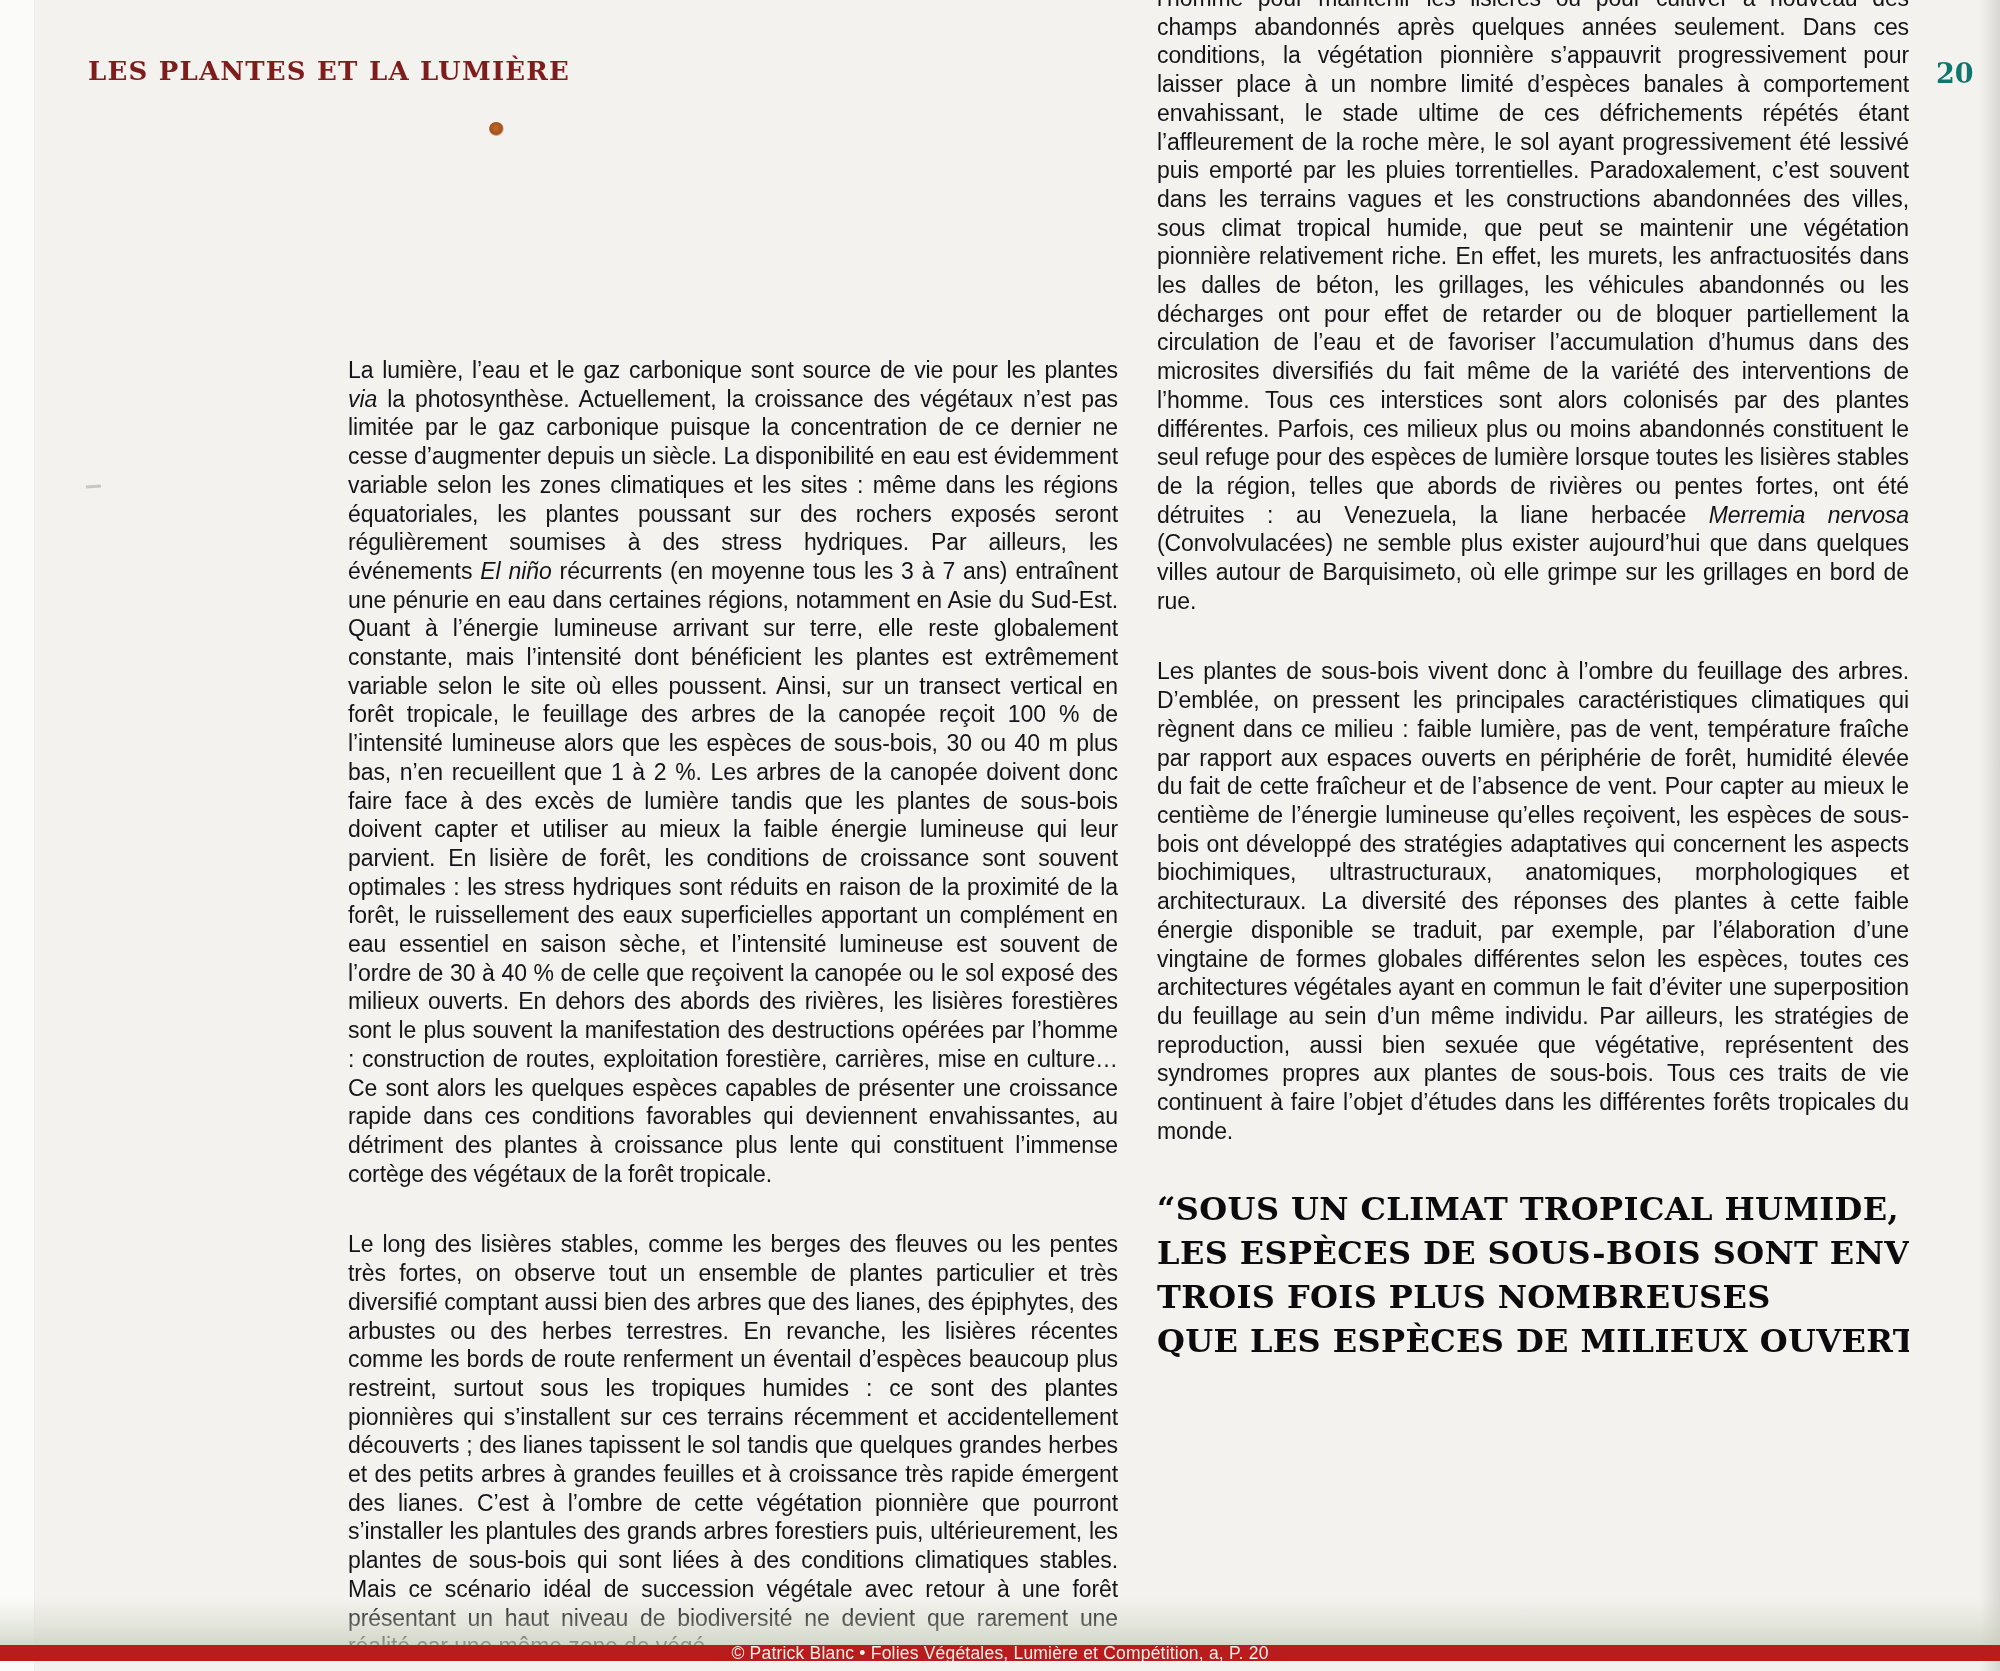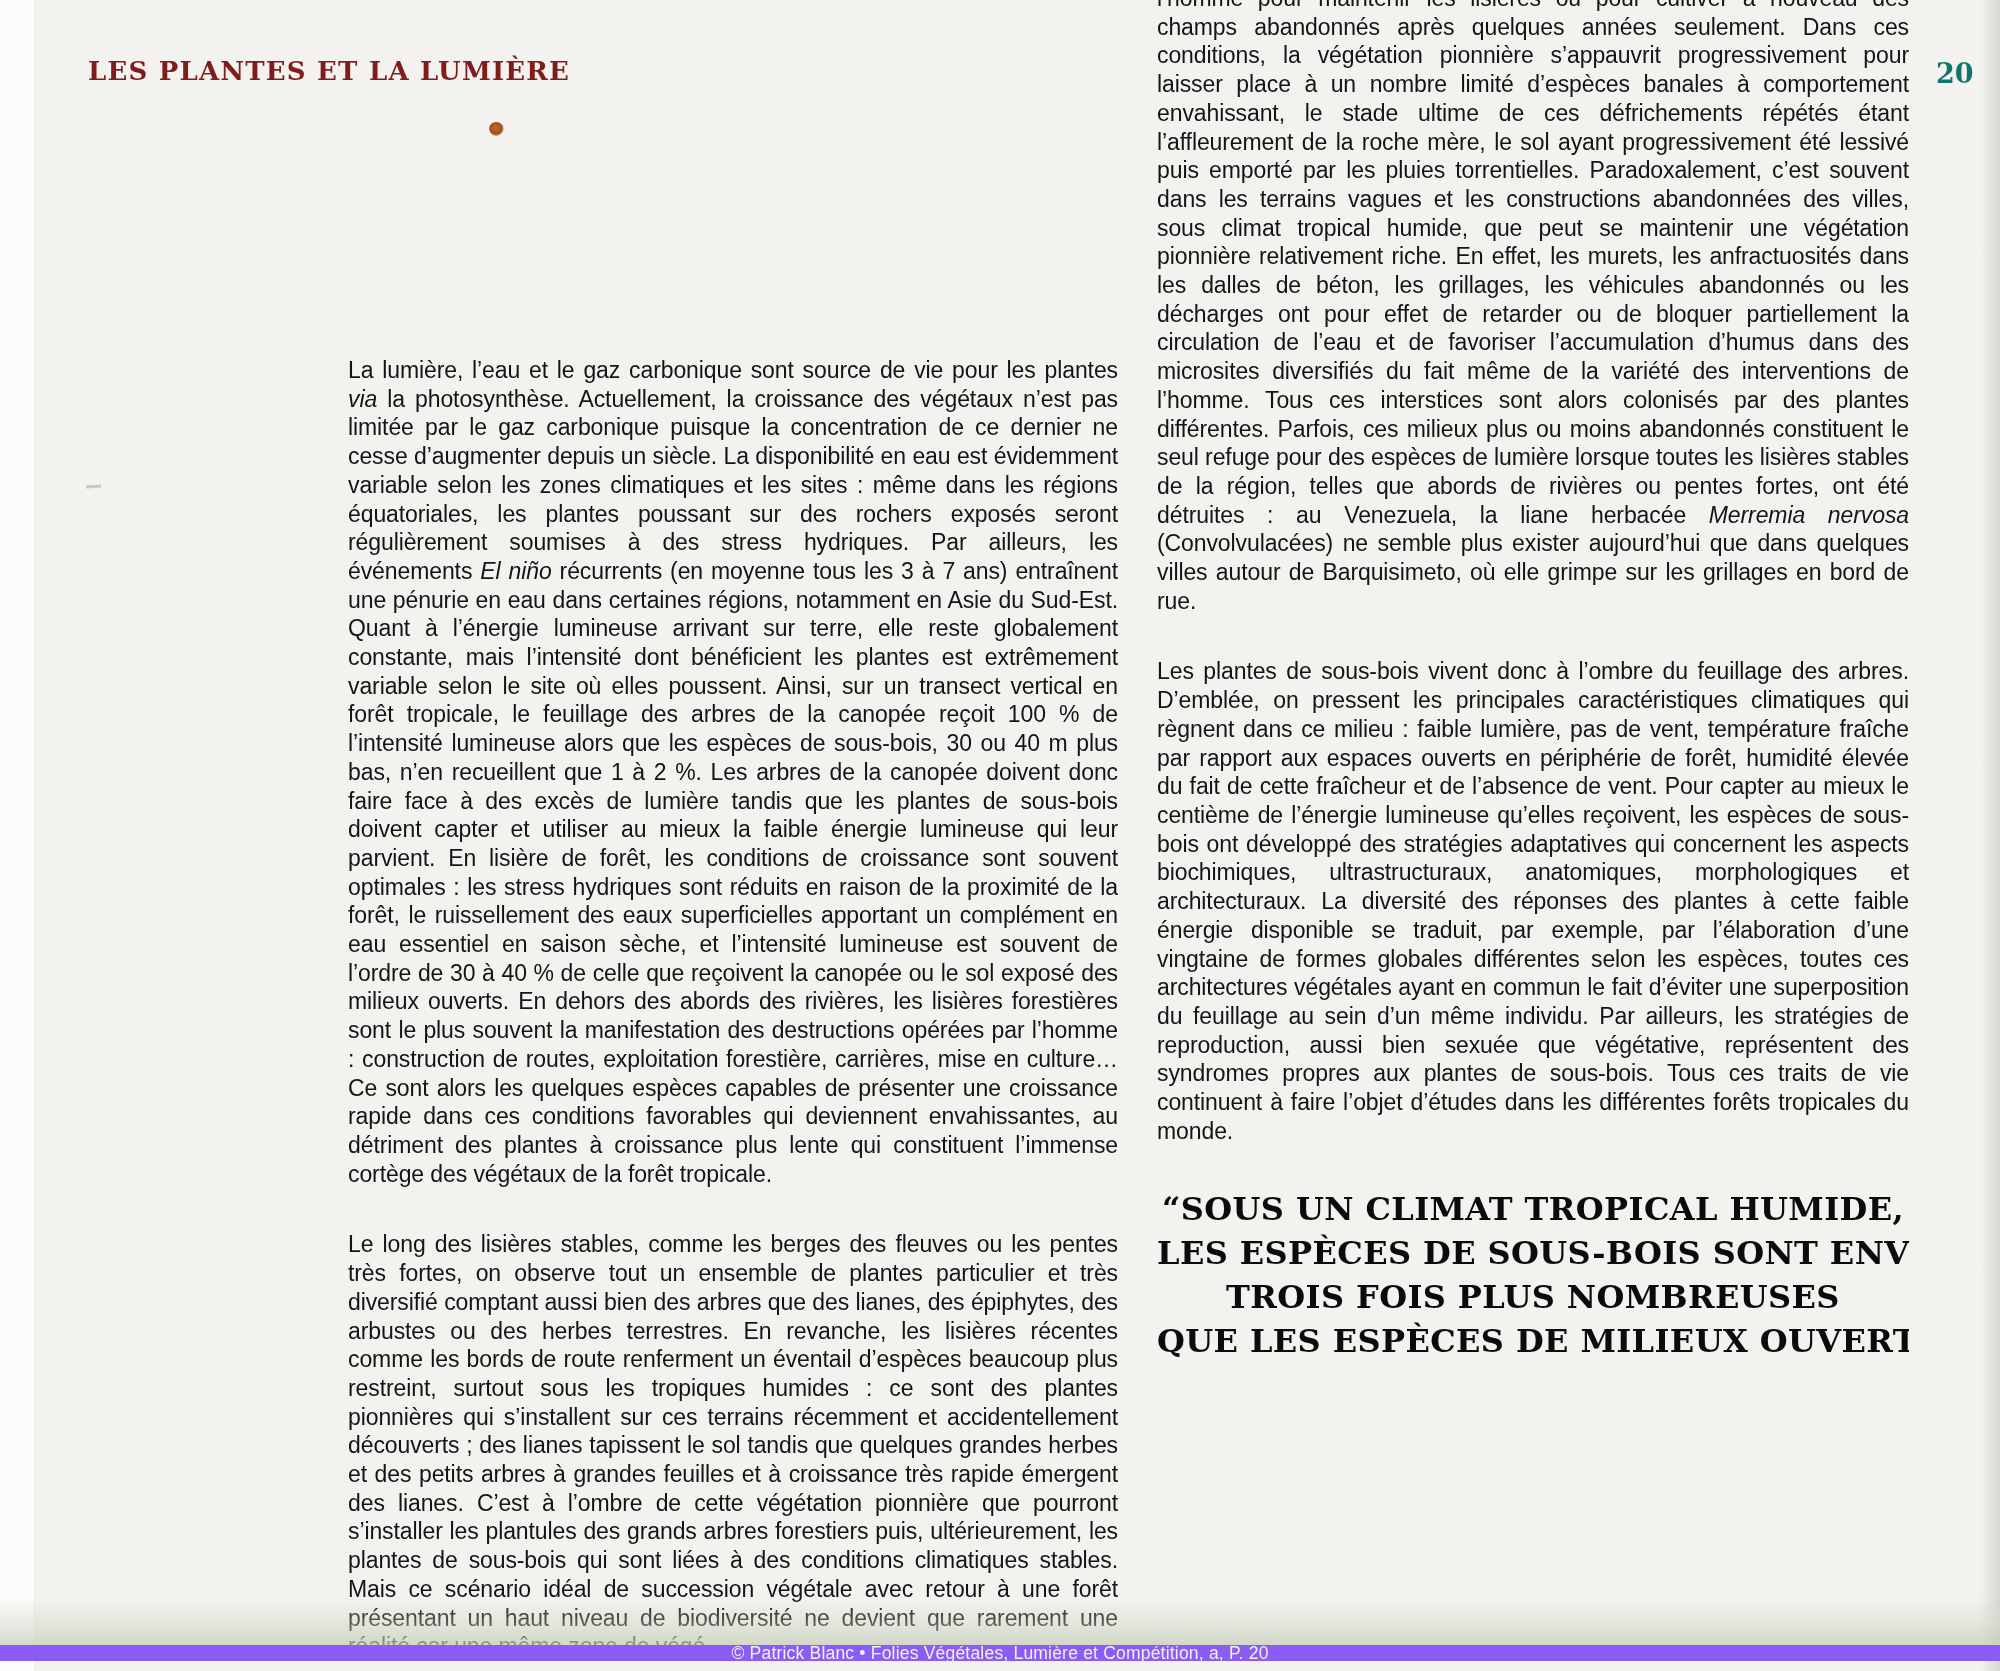--- a/index.html
+++ b/index.html
@@ -63,34 +63,34 @@
   .col em { font-style: italic; }
   .col-left  { left: 348px; top: 320px;  width: 770px; height: 1351px; margin-top: 36px; }
   .col-right { left: 1157px; top: -16px; width: 752px; height: 1687px; }
   .quote {
     margin-top: 10px;
     font-family: "DejaVu Serif", "Liberation Serif", serif;
     font-weight: bold;
     font-size: 32px;
     line-height: 44px;
     letter-spacing: 0.4px;
-    text-align: center;
+    text-align: left;
     color: #0b0b0d;
   }
   .quote-line { white-space: nowrap; }
   .fade-overlay {
     position: absolute; left: 0; top: 1598px;
     width: 100%; height: 47px;
     background: linear-gradient(to bottom, rgba(240,240,234,0) 0%, rgba(205,210,193,0.40) 55%, rgba(198,204,185,0.72) 100%);
     pointer-events: none;
   }
   .footer-bar {
     position: absolute; left: 0; top: 1645px;
     width: 2000px; height: 16px;
-    background: #8b5cf6;
+    background: #b91c1c;
     display: flex; align-items: center; justify-content: center;
   }
   .footer-credit {
     font-size: 17.5px;
     color: #f0f1e7;
     letter-spacing: 0.2px;
     white-space: nowrap;
   }
 </style>
 </head>

